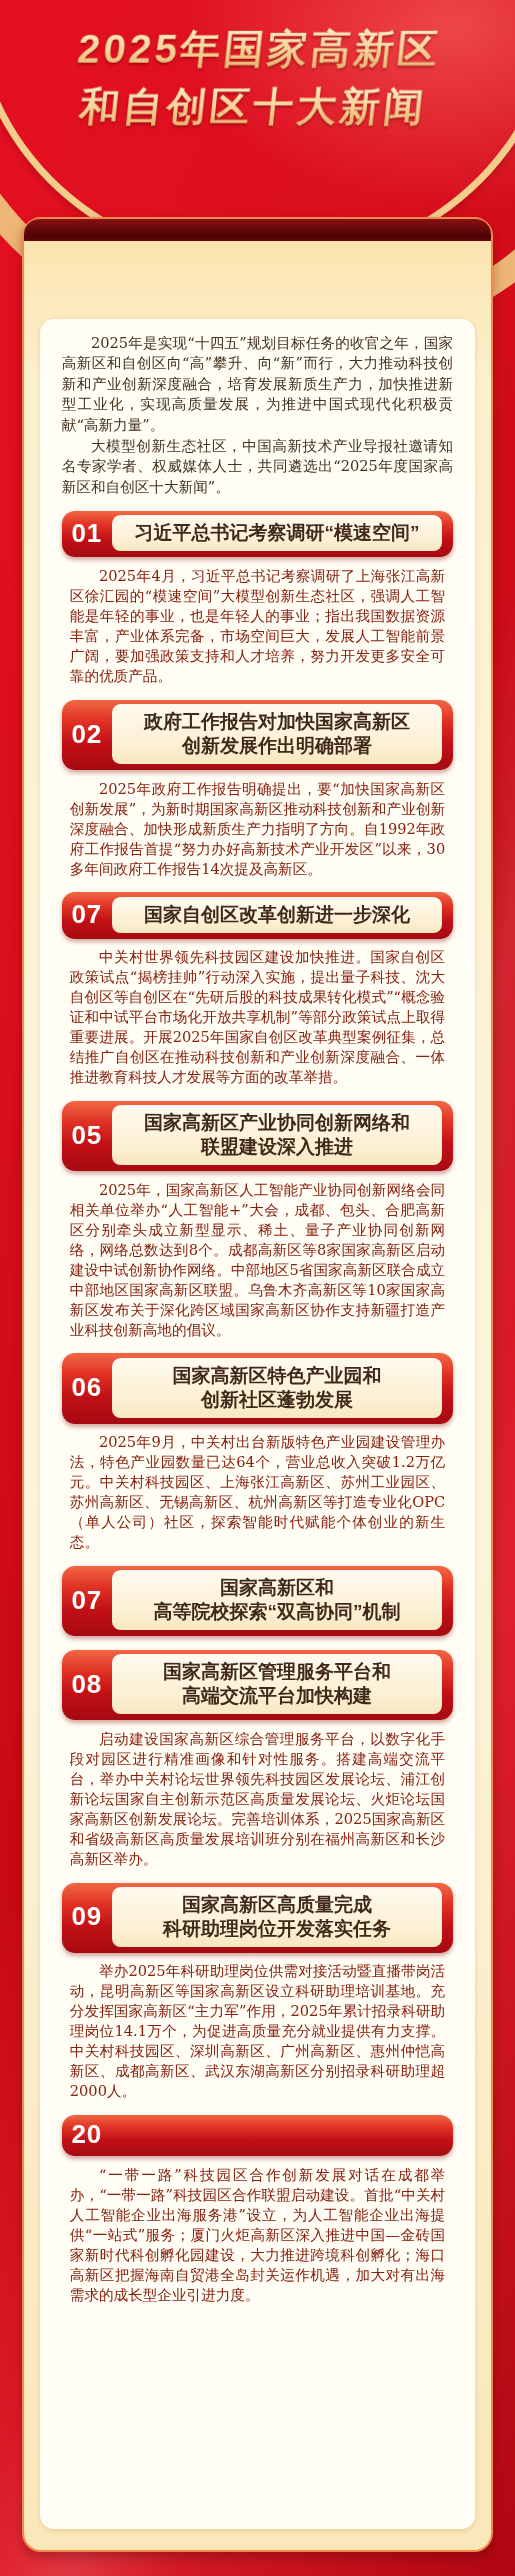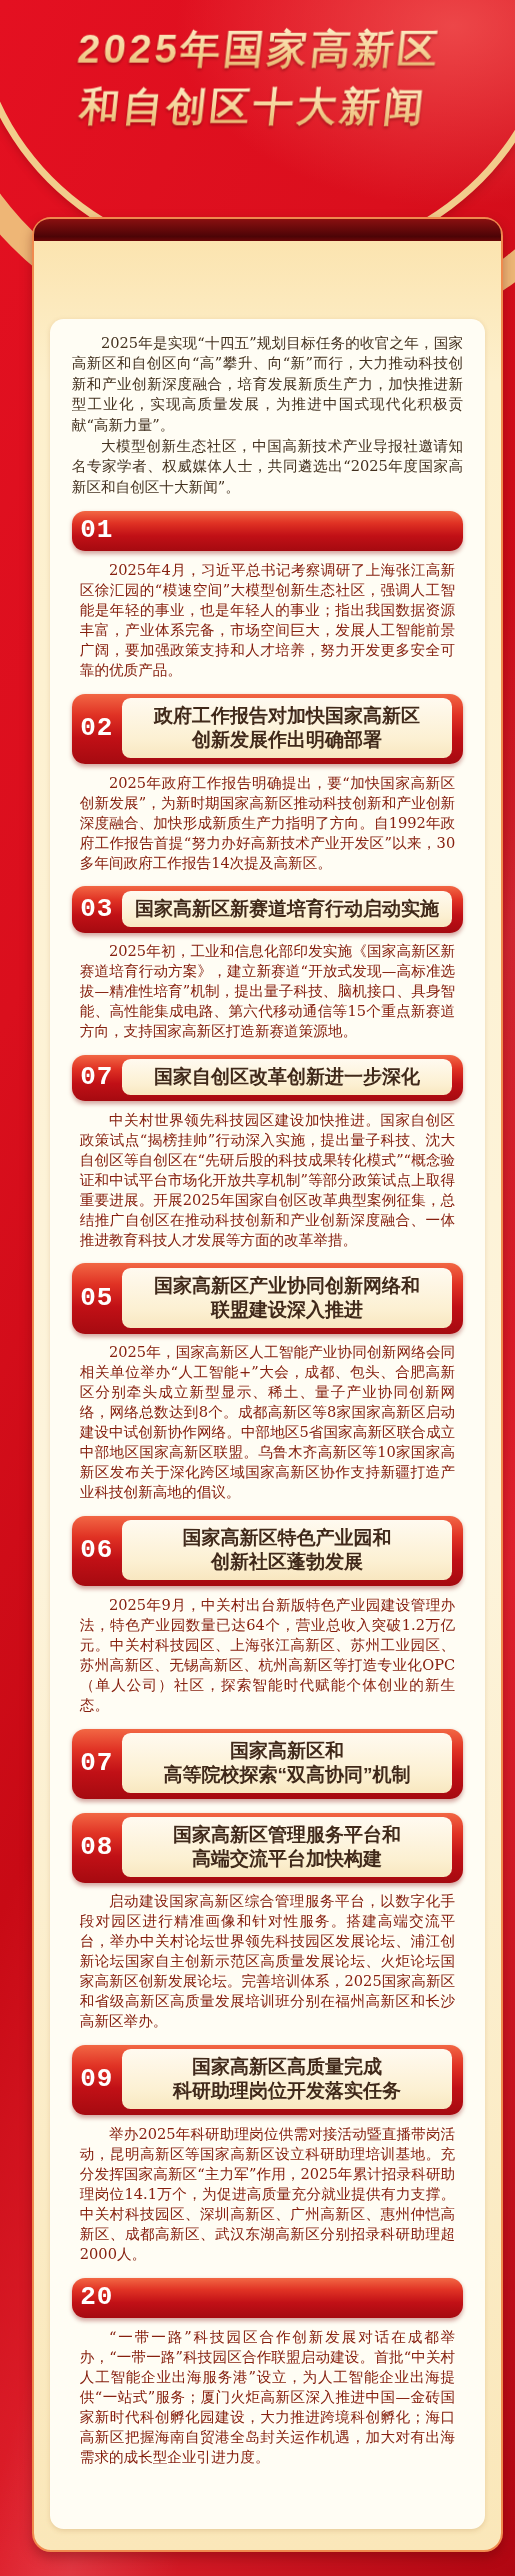--- a/index.html
+++ b/index.html
@@ -29,21 +29,21 @@
     border:26px solid #eec07b;border-radius:50%;opacity:.95;
   }
   .hero-title{position:relative;z-index:3;text-align:center;padding-top:20.6px;transform:skewX(-6deg);}
   .hero-title .line{
     display:block;font-weight:900;font-size:40px;line-height:57px;letter-spacing:3.4px;
     background:linear-gradient(180deg,#fdeac2 15%,#f4d093 55%,#dfa65c 100%);
     -webkit-background-clip:text;background-clip:text;color:transparent;
     filter:drop-shadow(0 2.6px 1.7px rgba(96,0,4,.45));
   }
   .card{
-    position:absolute;z-index:5;left:32px;top:217px;width:471px;height:2335px;
+    position:absolute;z-index:5;left:22px;top:217px;width:471px;height:2335px;
     box-sizing:border-box;border:2.6px solid #f08a4e;border-radius:19px;
     background:linear-gradient(180deg,#fbe2ab 0%,#fdf0cd 7%,#fdf4dc 55%,#fae7b9 100%);
     box-shadow:0 5.2px 12px rgba(90,0,5,.35);
   }
   .card-top-shadow{
     position:absolute;top:0;left:0;right:0;height:22px;
     background:linear-gradient(180deg,#8a1010 0%,#4c0406 80%,#6a0708 100%);
     border-radius:15.5px 15.5px 0 0;
   }
   .white-panel{
@@ -58,21 +58,21 @@
   }
   .sec{margin-top:13.7px;}
   .sec-header{
     display:flex;align-items:stretch;margin:0 0 8.6px 0;
     background:linear-gradient(180deg,#f26744 0%,#e03224 30%,#c11016 62%,#a50a10 100%);
     border-radius:13px;padding:4.3px 11px 6px 0;
     box-shadow:0 2.6px 4.3px rgba(130,10,5,.35);
   }
   .sec-num{
     flex:0 0 50px;display:flex;align-items:center;justify-content:center;
-    color:#ffffff;font-size:26px;font-weight:700;letter-spacing:0.9px;font-family:Liberation Mono, monospace;
+    color:#ffffff;font-size:26px;font-weight:700;letter-spacing:0.9px;
   }
   .sec-pill{
     flex:1;display:flex;align-items:center;justify-content:center;
     background:linear-gradient(180deg,#fffaf0 0%,#fcf0d2 70%,#f8e7c0 100%);
     border-radius:8.6px;padding:6px 5.2px;
     color:#40291a;font-size:19px;font-weight:700;line-height:24px;
     text-align:center;white-space:pre-line;
   }
   .sec-body{
     margin:0 8px;font-family:"DejaVu Serif","Liberation Serif",serif;
@@ -95,40 +95,34 @@
 
   <div class="card">
     <div class="card-top-shadow"></div>
     <div class="white-panel">
       <p class="intro">2025年是实现“十四五”规划目标任务的收官之年，国家高新区和自创区向“高”攀升、向“新”而行，大力推动科技创新和产业创新深度融合，培育发展新质生产力，加快推进新型工业化，实现高质量发展，为推进中国式现代化积极贡献“高新力量”。</p>
       <p class="intro">大模型创新生态社区，中国高新技术产业导报社邀请知名专家学者、权威媒体人士，共同遴选出“2025年度国家高新区和自创区十大新闻”。</p>
       <div id="sections">
   <section class="sec">
     <div class="sec-header">
       <div class="sec-num">01</div>
+      <div class="sec-pill">习近平总书记考察调研“模速空间”</div>
     </div>
     <p class="sec-body">2025年4月，习近平总书记考察调研了上海张江高新区徐汇园的“模速空间”大模型创新生态社区，强调人工智能是年轻的事业，也是年轻人的事业；指出我国数据资源丰富，产业体系完备，市场空间巨大，发展人工智能前景广阔，要加强政策支持和人才培养，努力开发更多安全可靠的优质产品。</p>
   </section>
 
   <section class="sec">
     <div class="sec-header">
       <div class="sec-num">02</div>
       <div class="sec-pill">政府工作报告对加快国家高新区
 创新发展作出明确部署</div>
     </div>
     <p class="sec-body">2025年政府工作报告明确提出，要“加快国家高新区创新发展”，为新时期国家高新区推动科技创新和产业创新深度融合、加快形成新质生产力指明了方向。自1992年政府工作报告首提“努力办好高新技术产业开发区”以来，30多年间政府工作报告14次提及高新区。</p>
   </section>
 
-  <section class="sec">
-    <div class="sec-header">
-      <div class="sec-num">03</div>
-      <div class="sec-pill">国家高新区新赛道培育行动启动实施</div>
-    </div>
-    <p class="sec-body">2025年初，工业和信息化部印发实施《国家高新区新赛道培育行动方案》，建立新赛道“开放式发现—高标准选拔—精准性培育”机制，提出量子科技、脑机接口、具身智能、高性能集成电路、第六代移动通信等15个重点新赛道方向，支持国家高新区打造新赛道策源地。</p>
-  </section>
 
   <section class="sec">
     <div class="sec-header">
       <div class="sec-num">07</div>
       <div class="sec-pill">国家自创区改革创新进一步深化</div>
     </div>
     <p class="sec-body">中关村世界领先科技园区建设加快推进。国家自创区政策试点“揭榜挂帅”行动深入实施，提出量子科技、沈大自创区等自创区在“先研后股的科技成果转化模式”“概念验证和中试平台市场化开放共享机制”等部分政策试点上取得重要进展。开展2025年国家自创区改革典型案例征集，总结推广自创区在推动科技创新和产业创新深度融合、一体推进教育科技人才发展等方面的改革举措。</p>
   </section>
 
   <section class="sec">

